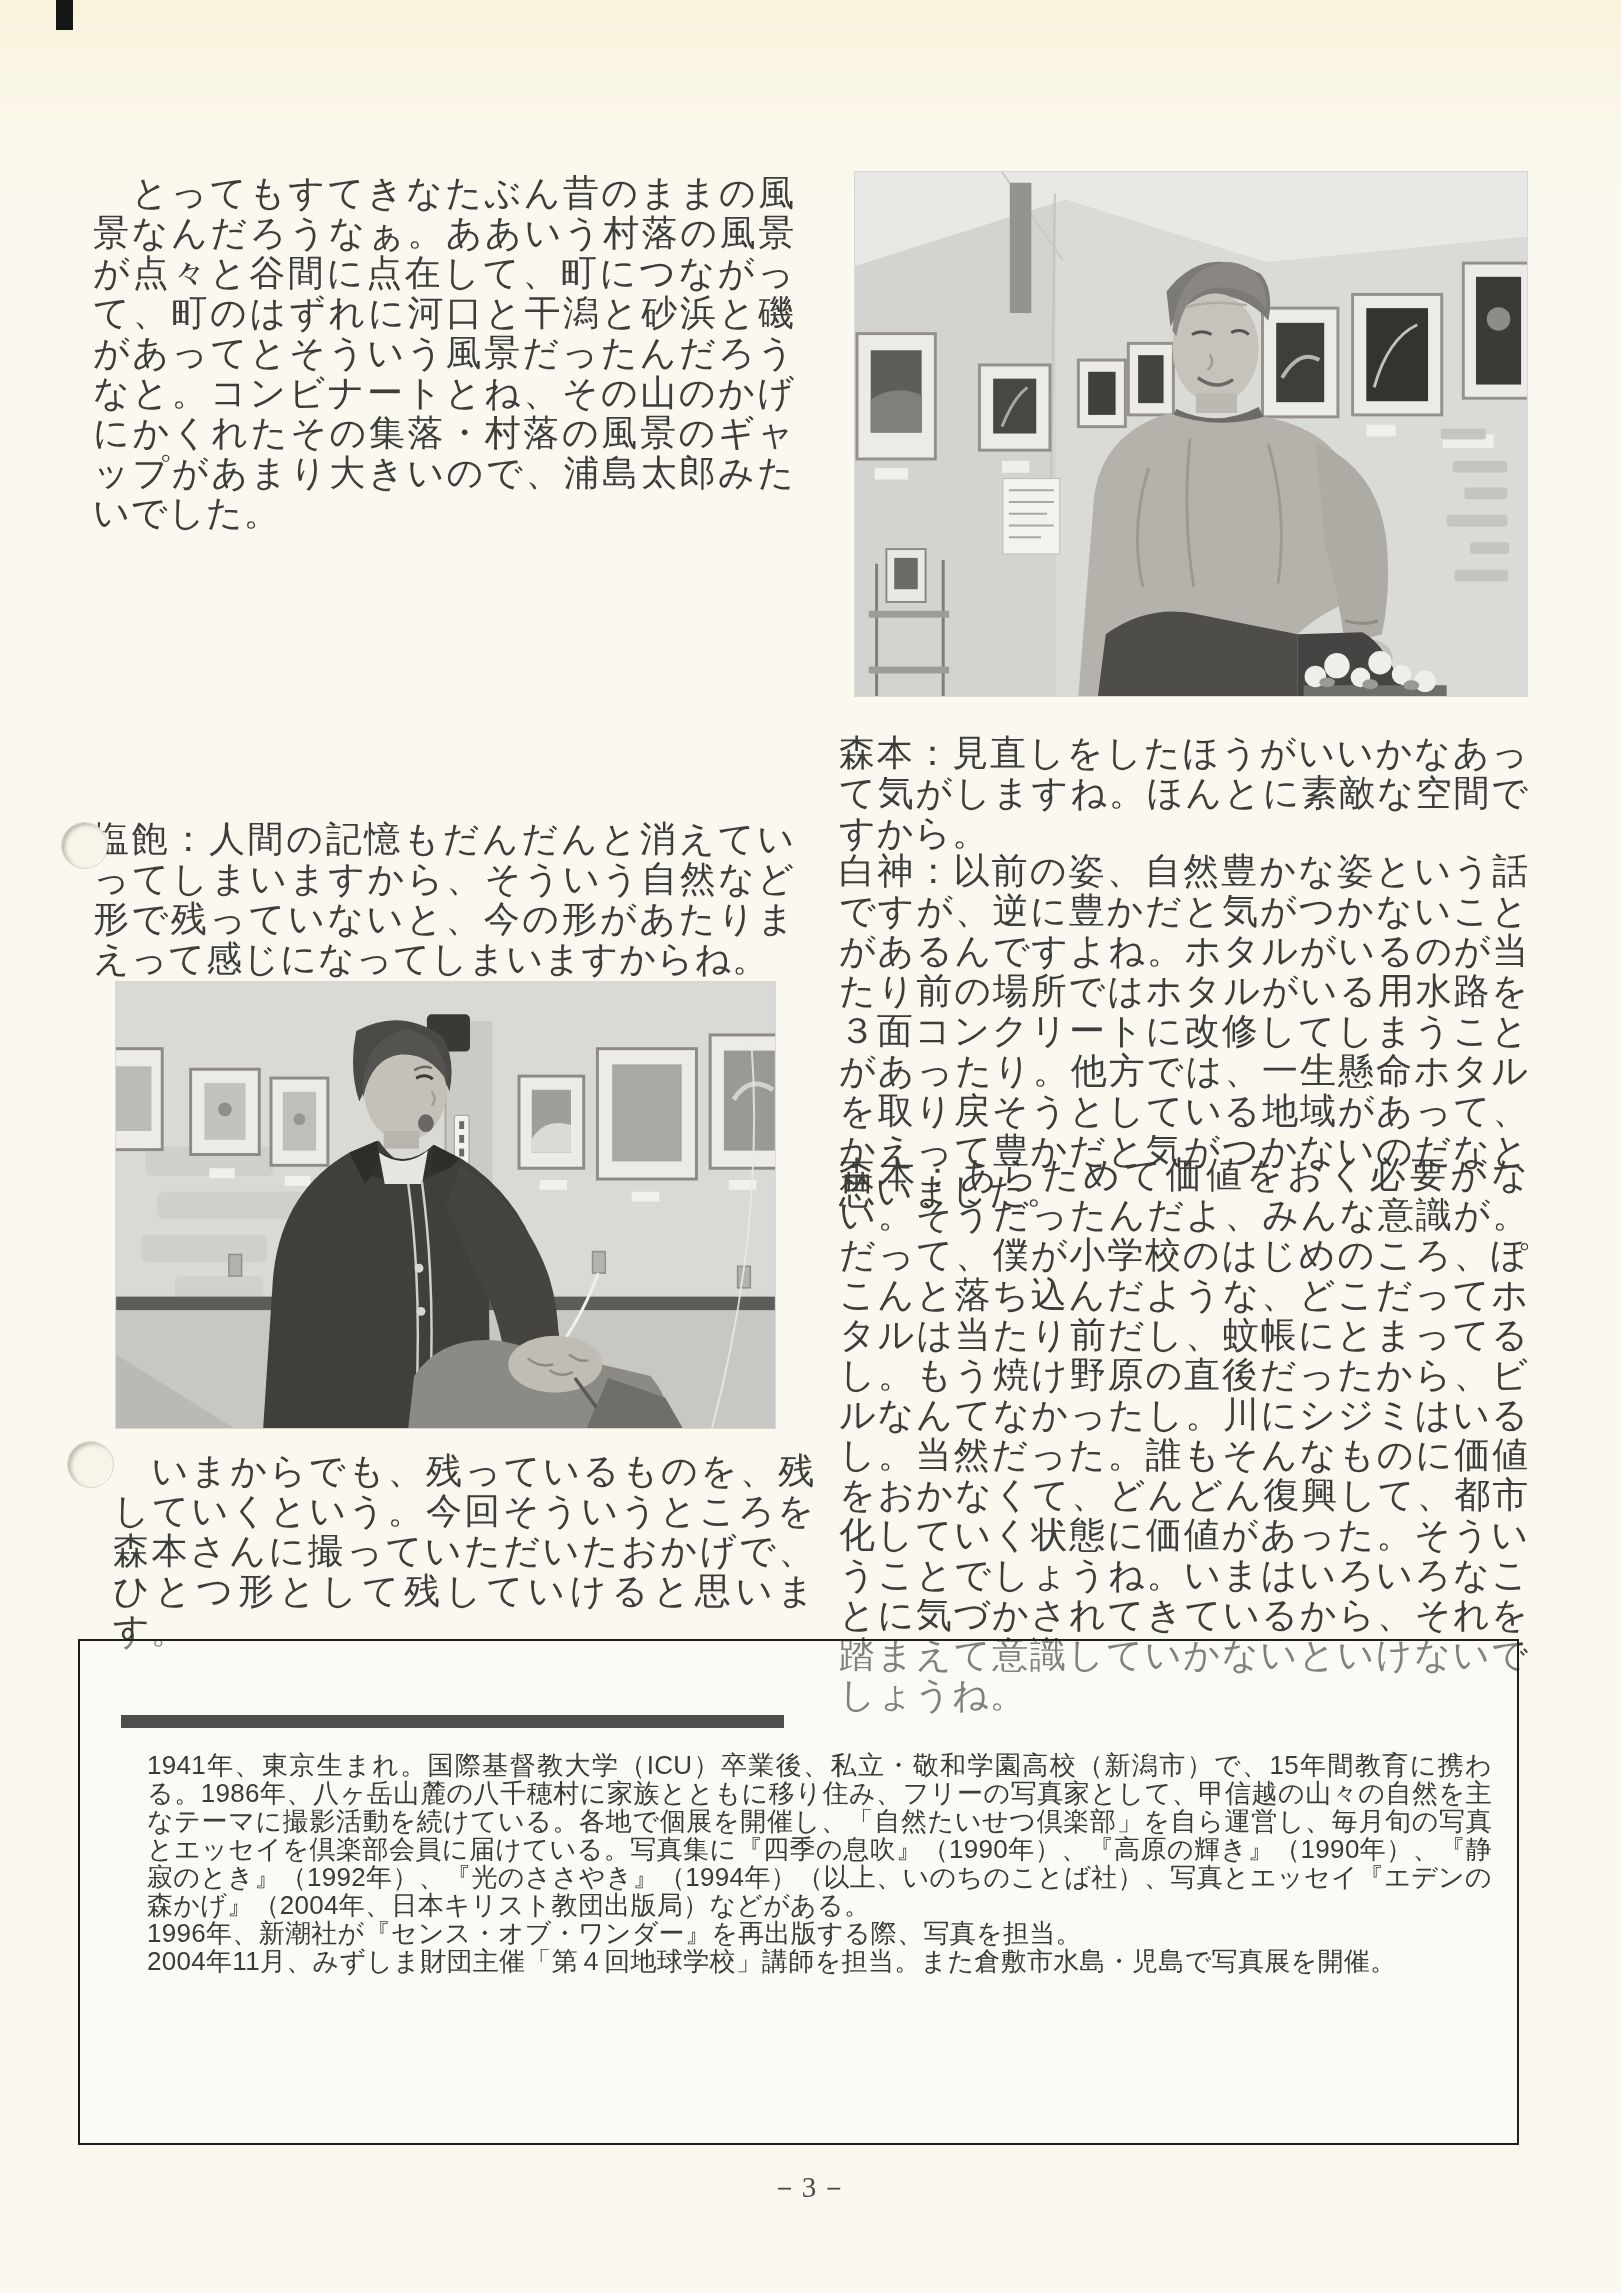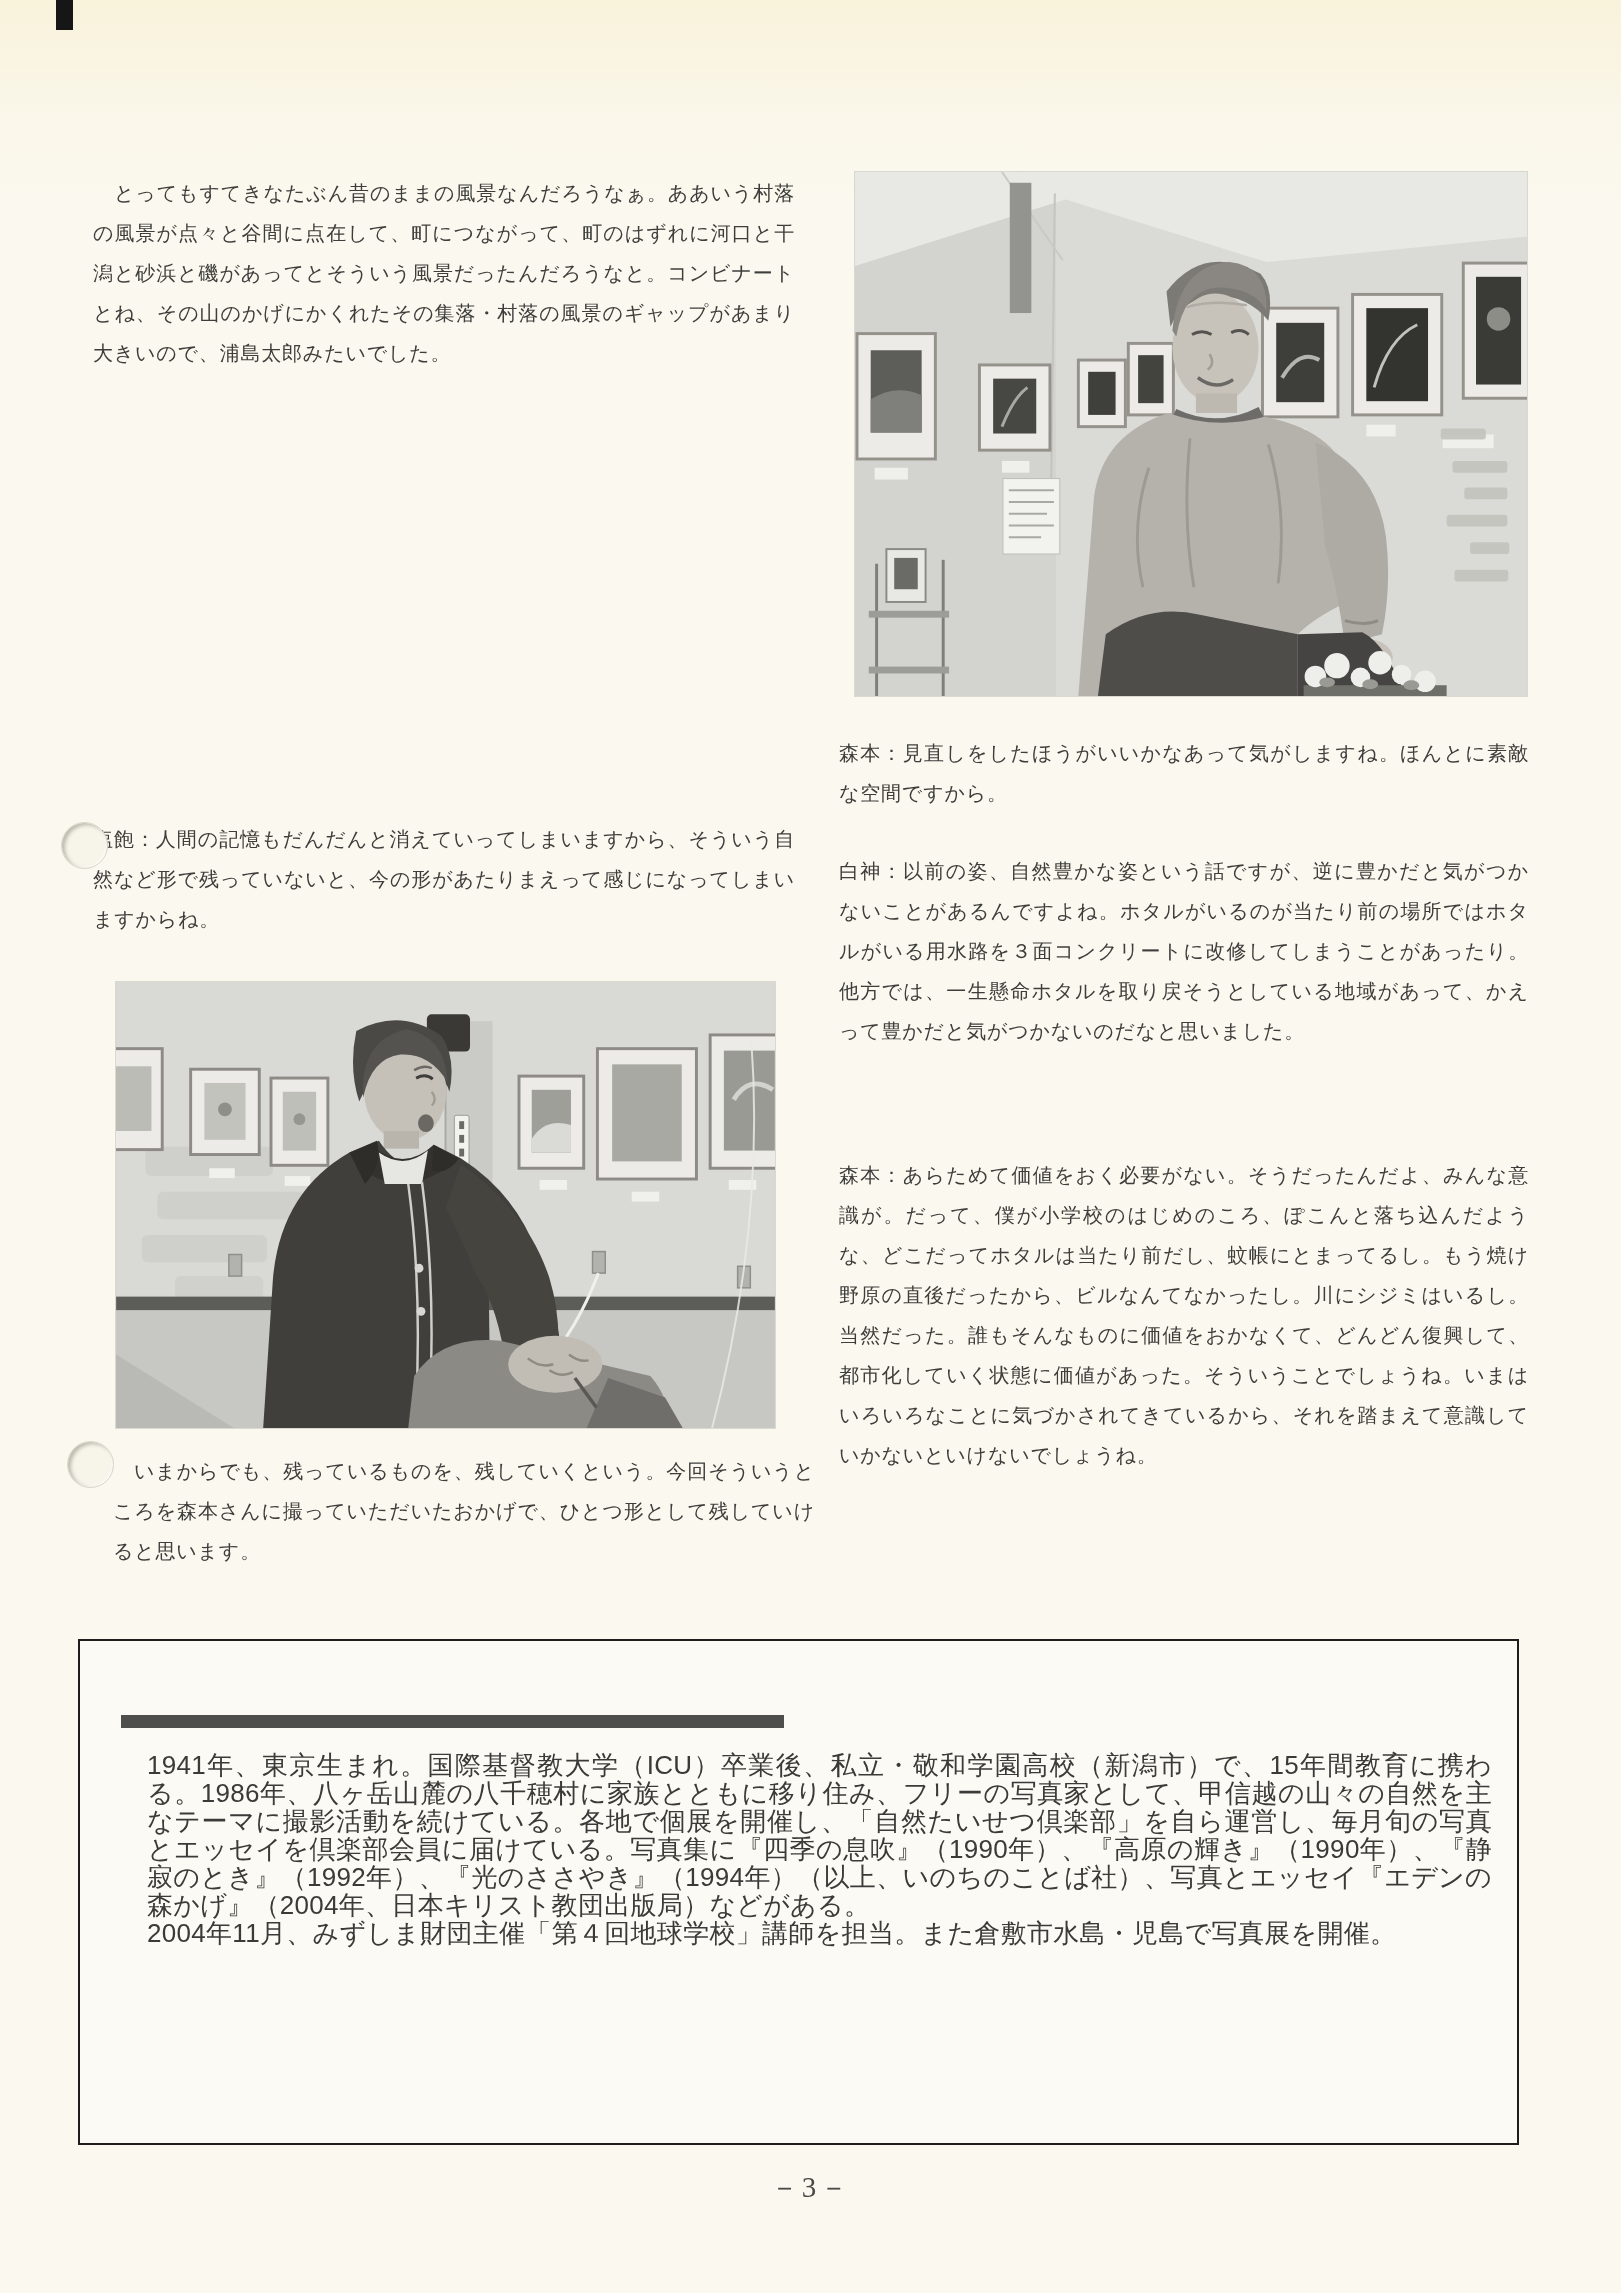--- a/index.html
+++ b/index.html
@@ -10,21 +10,21 @@
     color:#3d3d3b;
   }
   .tint-top{
     position:absolute;left:0;top:0;width:1621px;height:206px;
     background:linear-gradient(180deg, rgba(246,238,203,0.55) 0%, rgba(246,238,203,0.18) 55%, rgba(251,248,239,0) 100%);
     pointer-events:none;
   }
   .sans{font-family:"Liberation Sans","DejaVu Sans",sans-serif;}
   .serif{font-family:"Liberation Serif","DejaVu Serif",serif;}
   .para{
-    font-size:20px;line-height:40px;letter-spacing:0.8px;
+    font-size:36px;line-height:40px;letter-spacing:0.8px;
     text-align:justify;margin:0;
   }
   .block{position:absolute;}
   #lp12{left:93px;top:173px;width:702px;}
   #lp3{left:93px;top:819px;width:702px;}
   #lp4{left:93px;top:1451px;width:702px;margin-left:20px;}
   #rp1{left:839px;top:733px;width:690px;}
   #rp2{left:839px;top:851px;width:690px;}
   #rp3{left:839px;top:1155px;width:690px;}
   .photo{
@@ -296,20 +296,21 @@
   <p class="para serif">白神：以前の姿、自然豊かな姿という話ですが、逆に豊かだと気がつかないことがあるんですよね。ホタルがいるのが当たり前の場所ではホタルがいる用水路を３面コンクリートに改修してしまうことがあったり。他方では、一生懸命ホタルを取り戻そうとしている地域があって、かえって豊かだと気がつかないのだなと思いました。</p>
 </div>
 <div id="rp3" class="block">
   <p class="para sans">森本：あらためて価値をおく必要がない。そうだったんだよ、みんな意識が。だって、僕が小学校のはじめのころ、ぽこんと落ち込んだような、どこだってホタルは当たり前だし、蚊帳にとまってるし。もう焼け野原の直後だったから、ビルなんてなかったし。川にシジミはいるし。当然だった。誰もそんなものに価値をおかなくて、どんどん復興して、都市化していく状態に価値があった。そういうことでしょうね。いまはいろいろなことに気づかされてきているから、それを踏まえて意識していかないといけないでしょうね。</p>
 </div>
 
 <div id="profile-box">
   <div id="profile-bar"></div>
   <div id="profile-bio" class="sans">
     <p>1941年、東京生まれ。国際基督教大学（ICU）卒業後、私立・敬和学園高校（新潟市）で、15年間教育に携わる。1986年、八ヶ岳山麓の八千穂村に家族とともに移り住み、フリーの写真家として、甲信越の山々の自然を主なテーマに撮影活動を続けている。各地で個展を開催し、「自然たいせつ倶楽部」を自ら運営し、毎月旬の写真とエッセイを倶楽部会員に届けている。写真集に『四季の息吹』（1990年）、『高原の輝き』（1990年）、『静寂のとき』（1992年）、『光のささやき』（1994年）（以上、いのちのことば社）、写真とエッセイ『エデンの森かげ』（2004年、日本キリスト教団出版局）などがある。</p>
+    <p>1996年、新潮社が『センス・オブ・ワンダー』を再出版する際、写真を担当。</p>
     <p>2004年11月、みずしま財団主催「第４回地球学校」講師を担当。また倉敷市水島・児島で写真展を開催。</p>
   </div>
 </div>
 
 <div id="page-number">－3－</div>
 
 <div id="punch-1" class="punch"></div>
 <div id="punch-2" class="punch"></div>
 
 

